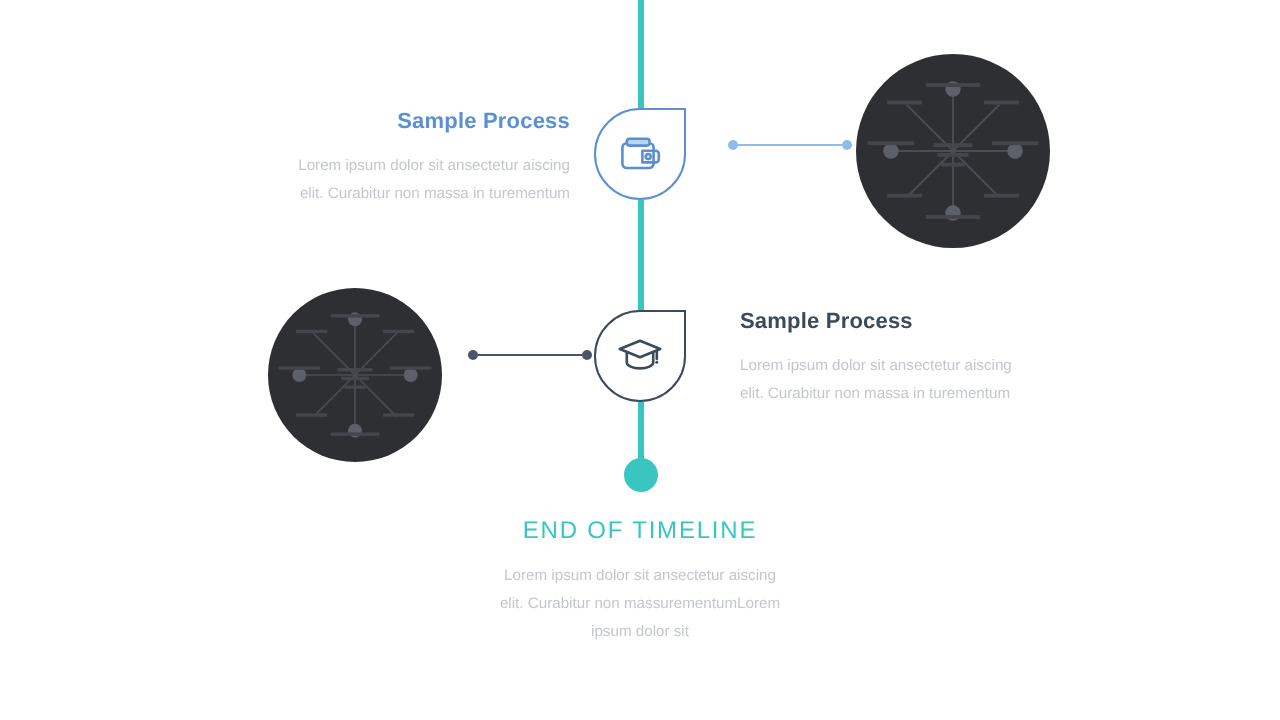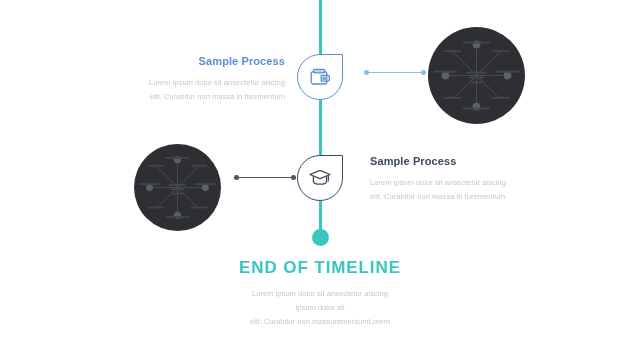--- a/index.html
+++ b/index.html
@@ -127,22 +127,22 @@
 
   
   #block-end {
     position: absolute;
     left: 200px;
     top: 258px;
     width: 240px;
     text-align: center;
   }
   #block-end .heading {
-    font-size: 17px;
-    font-weight: bold;
+    font-size: 12px;
+    font-weight: normal;
     color: #3ac6c0;
     letter-spacing: .9px;
     margin: 0 0 9px 0;
   }
   #block-end .para {
     font-size: 7.6px;
     color: #c3c7cd;
     line-height: 1.85;
     margin: 0;
   }
@@ -216,22 +216,22 @@
     <div class="para">
       <span class="ln">Lorem ipsum dolor sit ansectetur aiscing</span>
       <span class="ln">elit. Curabitur non massa in turementum</span>
     </div>
   </div>
 
   <div id="block-end">
     <div class="heading">END OF TIMELINE</div>
     <div class="para">
       <span class="ln">Lorem ipsum dolor sit ansectetur aiscing</span>
+      <span class="ln">elit. Curabitur non massurementumLorem</span>
       <span class="ln">ipsum dolor sit</span>
-      <span class="ln">elit. Curabitur non massurementumLorem</span>
     </div>
   </div>
 
   <div class="photo" id="photo-top-right">
     <svg viewBox="0 0 100 100">
       <g stroke="#4a4d53" stroke-width="1" fill="none">
         <line x1="50" y1="50" x2="50" y2="18"></line>
         <line x1="50" y1="50" x2="50" y2="82"></line>
         <line x1="50" y1="50" x2="18" y2="50"></line>
         <line x1="50" y1="50" x2="82" y2="50"></line>

